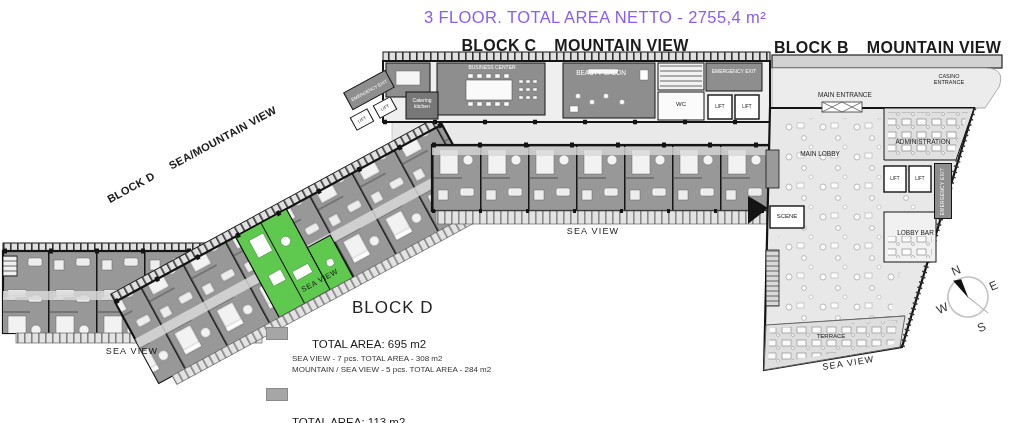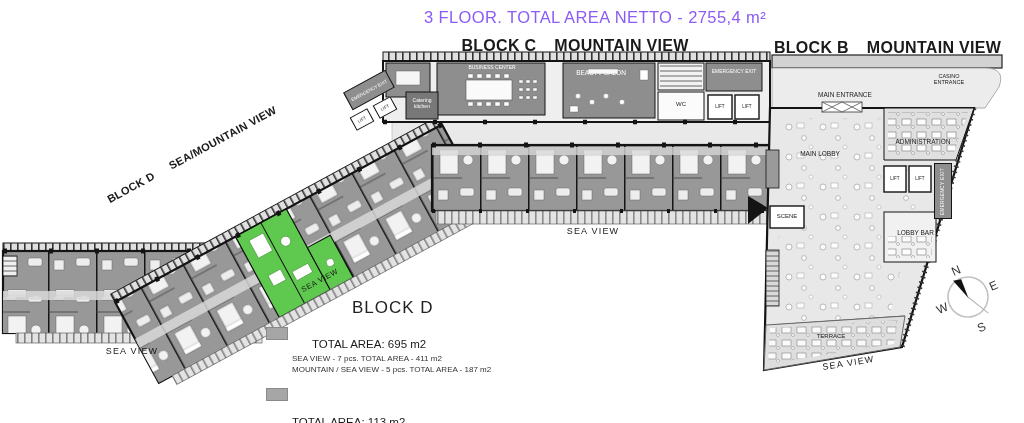--- a/index.html
+++ b/index.html
@@ -253,19 +253,19 @@
 
   <div class="lbl s9 ctr" style="left:548px;top:226px;width:90px;">SEA VIEW</div>
   <div class="lbl s9 ctr" style="left:806px;top:358px;width:85px;transform:rotate(-9deg);">SEA VIEW</div>
   <div class="lbl s9 ctr" style="left:92px;top:346px;width:80px;">SEA VIEW</div>
   <div class="lbl rot ctr" style="left:292px;top:292px;width:64px;transform:rotate(-28.5deg);font-size:7.5px;letter-spacing:.6px;">SEA VIEW</div>
 
   <div class="lbl" style="left:352px;top:298px;font-size:17px;letter-spacing:1px;color:#222;">BLOCK D</div>
 
   <div class="swatch" style="left: 266px; top: 327px; background: rgb(166, 166, 166);"></div>
   <div class="lbl legend-line2" style="left:292px;top:338px;margin-left:20px;">TOTAL AREA: 695 m2</div>
-  <div class="lbl legend-detail" style="left:292px;top:354px;">SEA VIEW - 7 pcs. TOTAL AREA - 411 m2</div>
-  <div class="lbl legend-detail" style="left:292px;top:365px;">MOUNTAIN / SEA VIEW - 5 pcs. TOTAL AREA - 187 m2</div>
+  <div class="lbl legend-detail" style="left:292px;top:354px;">SEA VIEW - 7 pcs. TOTAL AREA - 308 m2</div>
+  <div class="lbl legend-detail" style="left:292px;top:365px;">MOUNTAIN / SEA VIEW - 5 pcs. TOTAL AREA - 284 m2</div>
 
   <div class="swatch" style="left: 266px; top: 388px; background: rgb(166, 166, 166);"></div>
   <div class="lbl legend-line2" style="left:292px;top:400px;margin-top:16px;">TOTAL AREA: 113 m2</div>
 
 </div>
 
 </body></html>

